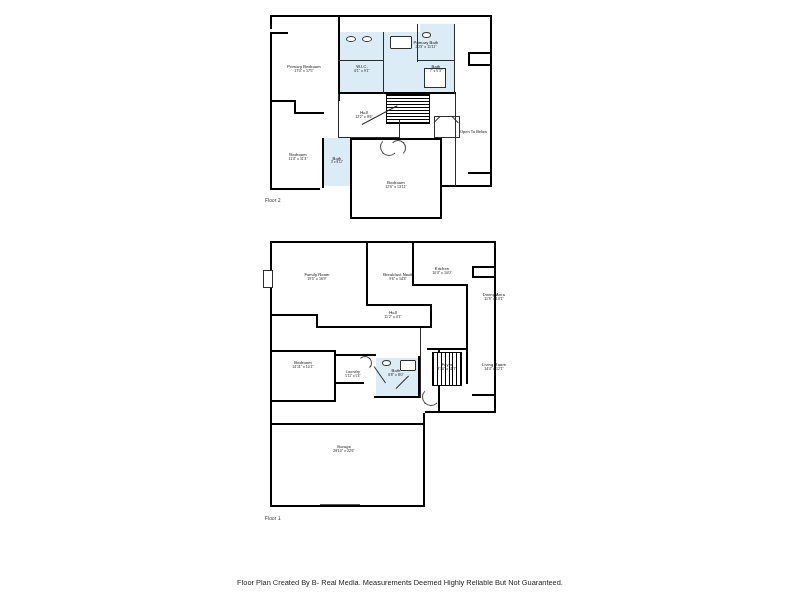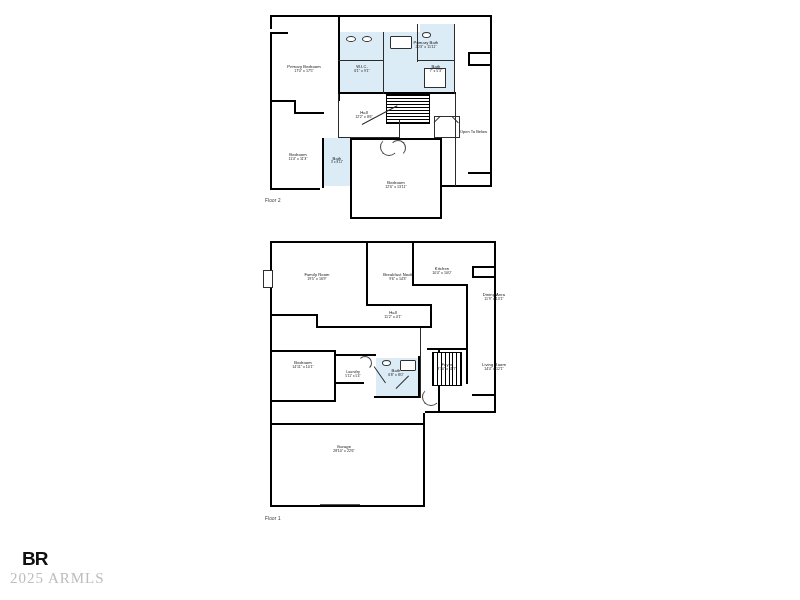--- a/index.html
+++ b/index.html
@@ -377,19 +377,16 @@
       <span class="dim">14'4" x 12'1"</span>
     </div>
     <div class="room" style="left:54px; top:206px; width:56px;">
       <span class="nm">Garage</span>
       <span class="dim">28'10" x 22'6"</span>
     </div>
 
     <div class="floor-label" style="left:3px; top:278px;">Floor 1</div>
   </div>
 
-
-  <div class="watermark">
-    <div class="wm-logo">BR</div>
-    <div class="wm-text">2025 ARMLS</div>
-  </div>
+  <div class="footer-note">Floor Plan Created By B- Real Media. Measurements Deemed Highly Reliable But Not Guaranteed.</div>
+
 
 </div>
 
 </body></html>

